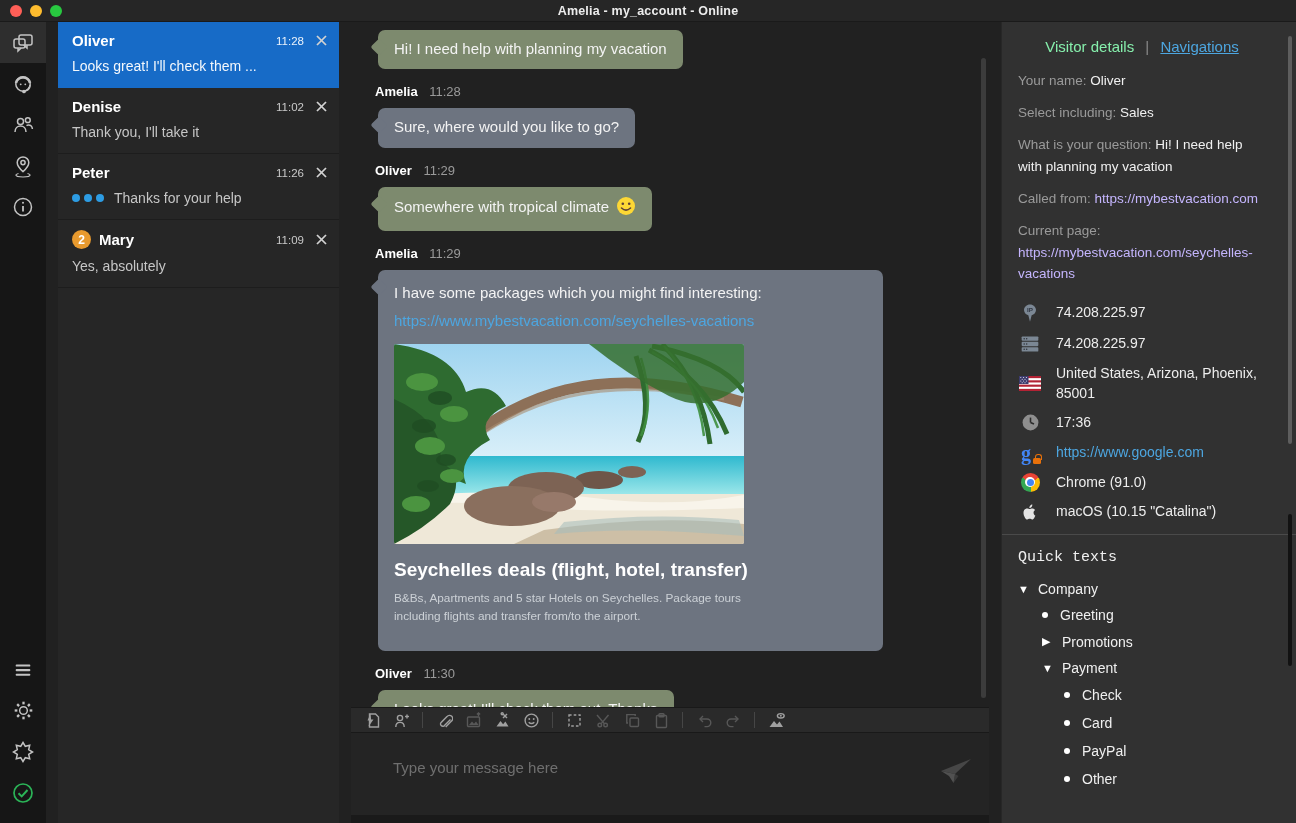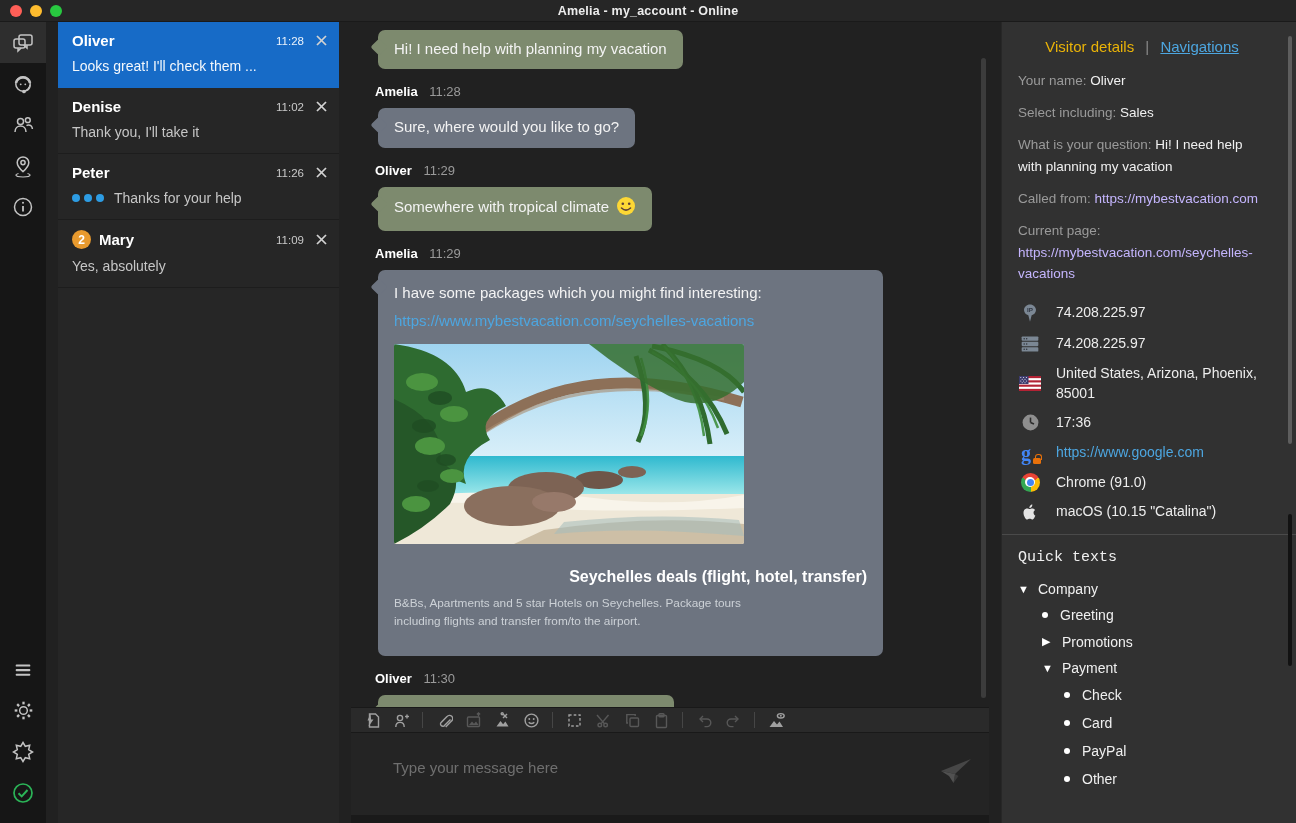--- a/index.html
+++ b/index.html
@@ -47,21 +47,21 @@
            font-size:15px; color:#f3f3f3; margin-left:9px; line-height:1.35;}
   .bubble::before{ content:""; position:absolute; left:-5px; top:11px; width:12px; height:12px; background:inherit; transform:rotate(45deg); border-radius:2px;}
   .bubble.visitor{ background:#7d8a6e;}
   .bubble.agent{ background:#6d7480;}
   .meta{ margin:15px 0 9px 6px; font-size:13px;}
   .meta .author{ color:#ffffff; font-weight:700;}
   .meta .time{ color:#9a9a9a; margin-left:8px;}
   .bubble.package{ width:505px; max-width:505px; padding:13px 16px 26px;}
   .msg-link{ display:block; color:#4da6e0; text-decoration:none; margin-top:8px; font-size:15px; cursor:pointer;}
   .beach{ display:block; margin-top:13px; border-radius:2px;}
-  .card-title{ margin-top:22px; font-size:16px; font-weight:700; color:#fff;text-align:right;}
+  .card-title{ margin-top:13px; font-size:19px; font-weight:700; color:#fff;}
   .card-desc{ margin-top:7px; font-size:11.8px; color:#ccd1d6; line-height:1.5; max-width:370px;}
   .smiley{ display:inline-block; vertical-align:-4px; margin-left:7px;}
   .chat-scrollbar{ position:absolute; right:3px; top:36px; bottom:125px; width:5px; background:#3c3c3c; border-radius:3px; cursor:pointer;}
 
   
   .toolbar{ position:absolute; left:0; right:0; bottom:90px; height:26px; background:#2a2a2a;
             border-top:1px solid #191919; border-bottom:1px solid #191919;
             display:flex; align-items:center; padding:0 8px; gap:3px;}
   .tb{ width:26px; height:22px; display:flex; align-items:center; justify-content:center; cursor:pointer;}
   .tb svg{ stroke:#a0a0a0; fill:none; stroke-width:1.4;}
@@ -72,21 +72,21 @@
   .inputarea{ position:absolute; left:0; right:0; bottom:8px; height:82px; background:#242424; padding:26px 70px 0 42px;}
   .inputarea input{ width:100%; background:transparent; border:none; outline:none; color:#ddd; font-size:15px; font-family:"Liberation Sans",sans-serif;}
   .inputarea input::placeholder{ color:#6f6f6f;}
   .send{ position:absolute; right:16px; top:22px; cursor:pointer;}
   .bottom-strip{ position:absolute; left:0; right:0; bottom:0; height:8px; background:#1a1a1a;}
 
   
   .panel{ width:295px; background:#313131; position:relative; border-left:1px solid #272727;}
   .panel-inner{ padding:13px 30px 0 16px;}
   .panel-header{ text-align:center; font-size:15px; margin:3px 0 15px;}
-  .panel-header .vd{ color:#eab308;}
+  .panel-header .vd{ color:#86efac;}
   .panel-header .hsep{ color:#8a8a8a; margin:0 7px;}
   .panel-header .nav{ color:#4da6e0; text-decoration:underline; cursor:pointer;}
   .field{ font-size:13.5px; line-height:1.6; margin-bottom:10.5px;}
   .field .lab{ color:#9a9a9a;}
   .field .val{ color:#f0f0f0;}
   .field .lnk{ color:#c4b5fd; text-decoration:none; cursor:pointer;}
   .info-rows{ margin-top:16px;}
   .info-row{ display:flex; align-items:center; gap:14px; margin-bottom:9px; font-size:14px; color:#ededed; line-height:1.45;}
   .info-ic{ width:24px; min-width:24px; display:flex; justify-content:center; margin-top:1px;}
   .info-row .lnk{ color:#4da6e0; text-decoration:none; cursor:pointer;}

